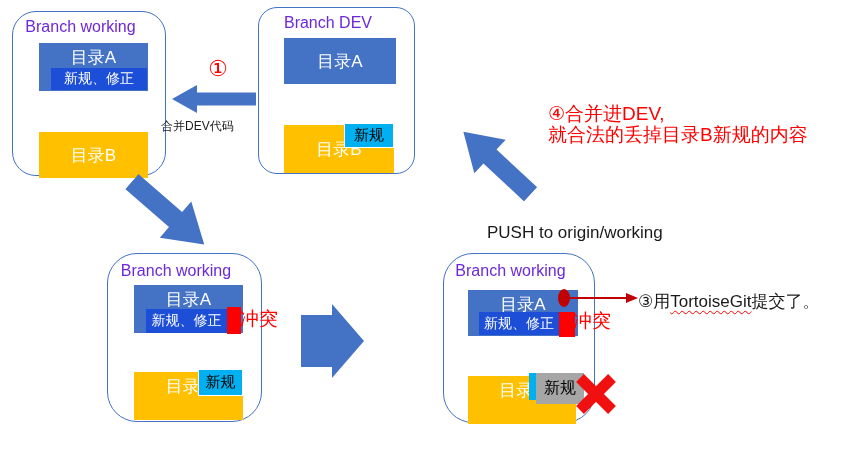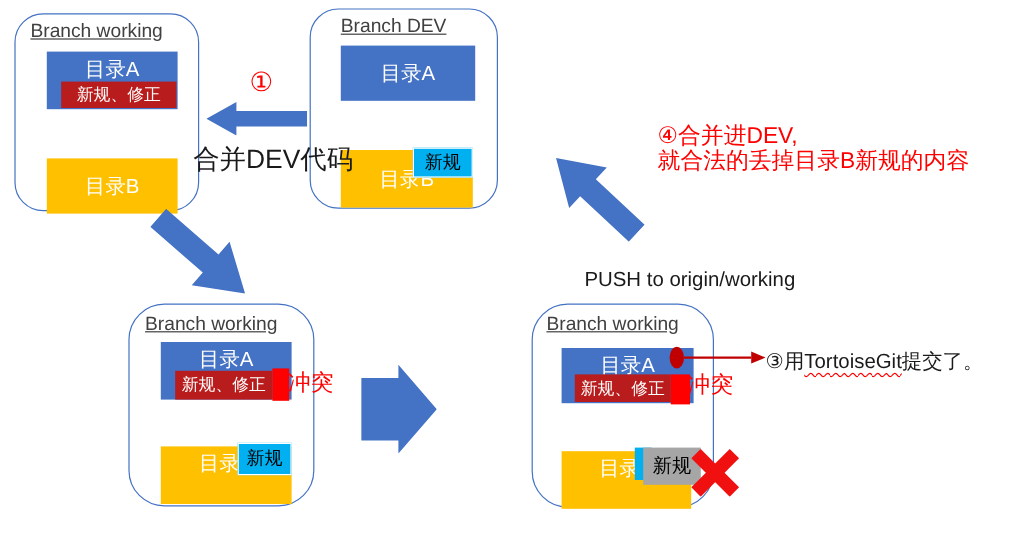--- a/index.html
+++ b/index.html
@@ -2,26 +2,26 @@
 <html><head>
 <meta charset="utf-8">
 <style>
   html,body{margin:0;padding:0;background:#fff;}
   .stage{
     position:relative;width:851px;height:458px;background:#ffffff;overflow:hidden;
     font-family:"Liberation Sans","DejaVu Sans",sans-serif;
   }
   .gbox{position:absolute;background:#fff;border:1.5px solid #4472C4;border-radius:24px;}
   .gbox.big-radius{border-radius:30px;}
-  .gtitle{position:absolute;top:6px;left:0;right:17px;text-align:center;font-size:16px;color:#404040;white-space:nowrap;text-decoration:underline;}
+  .gtitle{position:absolute;top:6px;left:0;right:17px;text-align:center;font-size:16px;color:#6d28d9;white-space:nowrap;}
   .cbox{position:absolute;display:flex;align-items:center;justify-content:center;color:#fff;box-sizing:border-box;white-space:nowrap;}
   .cbox.top-text{align-items:flex-start;padding-top:3px;}
   .blue{background:#4472C4;font-size:17px;}
   .orange{background:#FFC000;font-size:17px;margin-top:24px;}
-  .green{background:#b91c1c;font-size:14px;}
+  .green{background:#1d4ed8;font-size:14px;}
   .cyan{background:#00B0F0;color:#000;font-size:15px;border:1px solid #fff;}
   .gray{background:#A6A6A6;color:#000;font-size:16px;}
   .redbox{position:absolute;background:#FF0000;}
   .note{position:absolute;color:#FF0000;white-space:nowrap;}
   .black-note{position:absolute;color:#1a1a1a;white-space:nowrap;}
   .abs{position:absolute;}
   .squiggle{text-decoration:underline wavy #FF0000;text-decoration-thickness:1px;text-underline-offset:3px;}
 </style>
 </head>
 <body>
@@ -34,38 +34,38 @@
       <span>目录A</span>
     </div>
     <div class="cbox green" style="left:38px;top:56px;width:96px;height:22px;">
       <span>新规、修正</span>
     </div>
     <div class="cbox orange" style="left:26px;top:96px;width:109px;height:46px;">
       <span>目录B</span>
     </div>
   </div>
 
-  <div class="gbox" style="left:258px;top:7px;width:155px;height:165px;">
+  <div class="gbox" style="left:258px;top:7px;width:155px;height:165px;border-radius:19px;">
     <div class="gtitle">Branch DEV</div>
     <div class="cbox blue" style="left:25px;top:30px;width:112px;height:46px;">
       <span>目录A</span>
     </div>
     <div class="cbox orange" style="left:25px;top:93px;width:110px;height:48px;">
       <span>目录B</span>
     </div>
     <div class="cbox cyan" style="left:85px;top:115px;width:50px;height:25px;">
       <span>新规</span>
     </div>
   </div>
 
   <div class="note" style="left:208px;top:56px;font-size:22px;">①</div>
   <svg class="abs" style="left:172px;top:85px;" width="84" height="28" viewBox="0 0 84 28">
     <polygon points="0,14 25,0 25,7.5 84,7.5 84,20.5 25,20.5 25,28" fill="#4472C4"></polygon>
   </svg>
-  <div class="black-note" style="left:161px;top:118px;font-size:22px;">合并DEV代码</div>
+  <div class="black-note" style="left:161px;top:118px;font-size:12px;">合并DEV代码</div>
 
   <svg class="abs" style="left:120px;top:187px;transform:rotate(41deg);" width="96" height="52" viewBox="0 0 96 52">
     <polygon points="0,16 58,16 58,2 96,26 58,50 58,36 0,36" fill="#4472C4"></polygon>
   </svg>
 
   <div class="gbox big-radius" style="left:107px;top:253px;width:153px;height:167px;">
     <div class="gtitle" style="top:8px;">Branch working</div>
     <div class="cbox blue top-text" style="left:26px;top:31px;width:109px;height:48px;">
       <span>目录A</span>
     </div>

